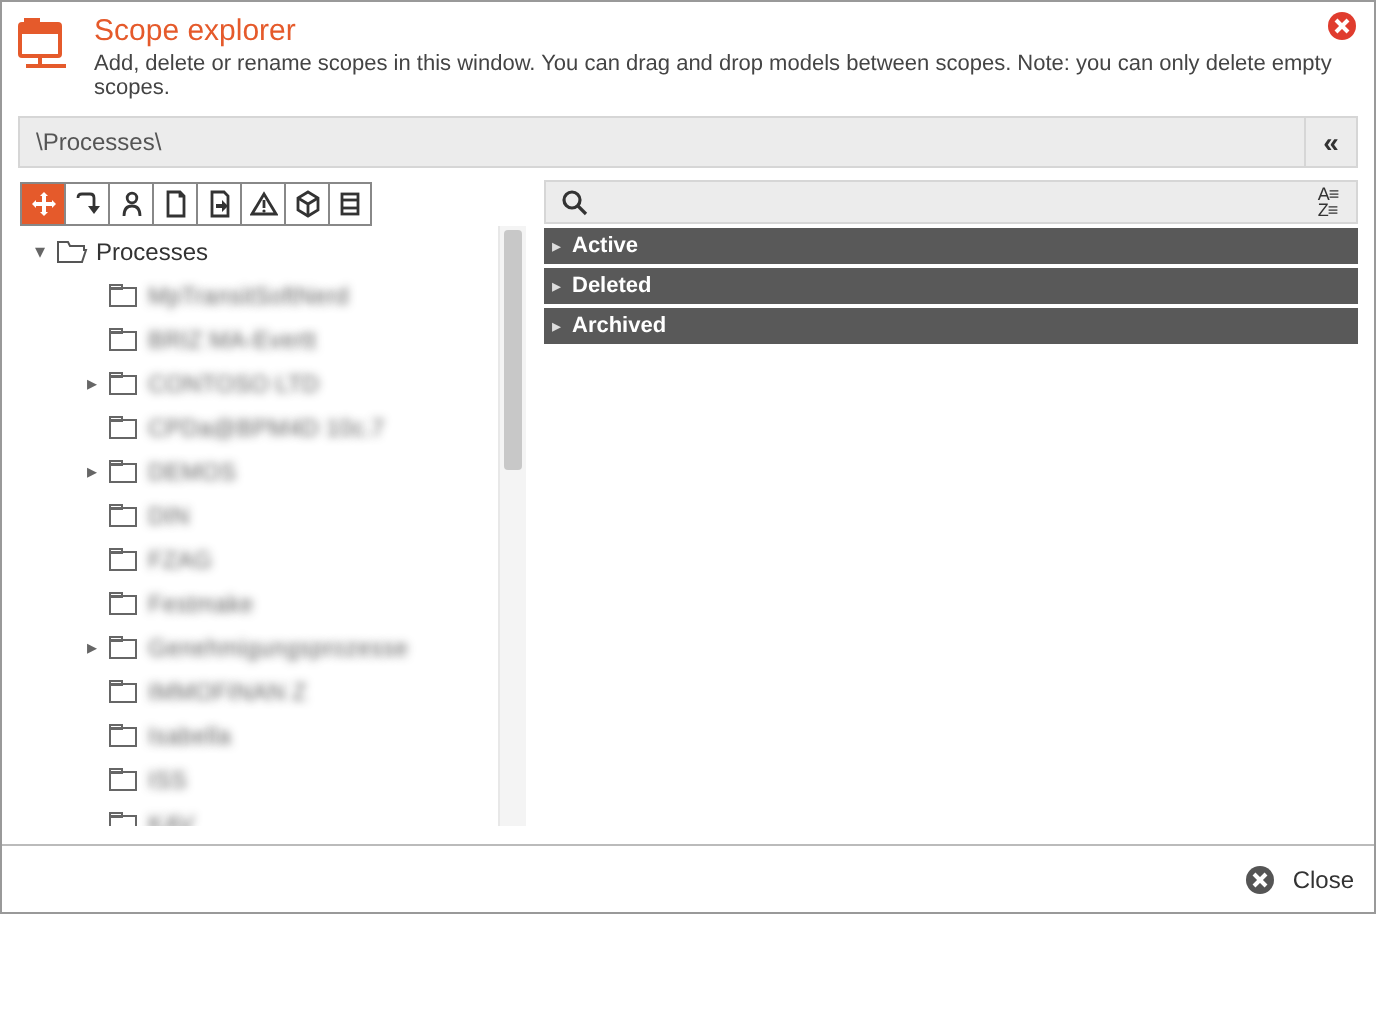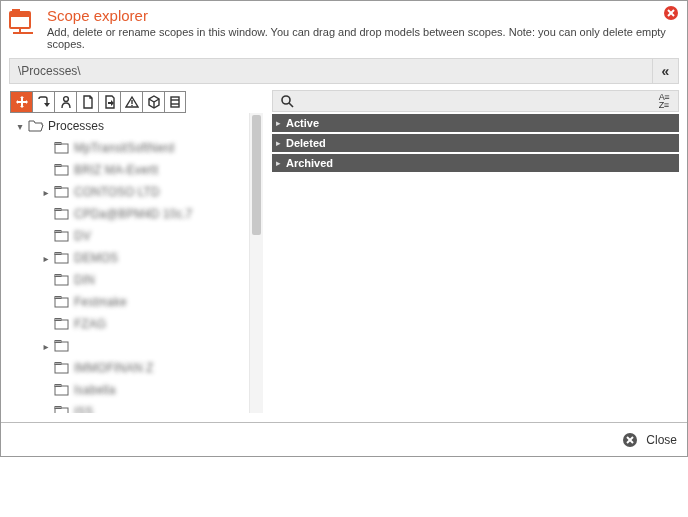--- a/index.html
+++ b/index.html
@@ -198,30 +198,20 @@
                 <span class="tw empty"></span>
                 <span class="node-icon">
                   <svg width="16" height="12" viewBox="0 0 16 12">
                     <rect x="1" y="2" width="13" height="9" fill="none" stroke="#666" stroke-width="1"></rect>
                     <rect x="1" y="0.5" width="6" height="2" fill="none" stroke="#666" stroke-width="1"></rect>
                   </svg>
                 </span>
                 <span class="node-label">CPDa@BPM4D 10c.7</span>
               </div>
               <div class="tree-row child blur">
-                <span class="tw empty"></span>
-                <span class="node-icon">
-                  <svg width="16" height="12" viewBox="0 0 16 12">
-                    <rect x="1" y="2" width="13" height="9" fill="none" stroke="#666" stroke-width="1"></rect>
-                    <rect x="1" y="0.5" width="6" height="2" fill="none" stroke="#666" stroke-width="1"></rect>
-                  </svg>
-                </span>
-                <span class="node-label">DV</span>
-              </div>
-              <div class="tree-row child blur">
                 <span class="tw">▸</span>
                 <span class="node-icon">
                   <svg width="16" height="12" viewBox="0 0 16 12">
                     <rect x="1" y="2" width="13" height="9" fill="none" stroke="#666" stroke-width="1"></rect>
                     <rect x="1" y="0.5" width="6" height="2" fill="none" stroke="#666" stroke-width="1"></rect>
                   </svg>
                 </span>
                 <span class="node-label">DEMOS</span>
               </div>
               <div class="tree-row child blur">
@@ -235,40 +225,41 @@
                 <span class="node-label">DIN</span>
               </div>
               <div class="tree-row child blur">
                 <span class="tw empty"></span>
                 <span class="node-icon">
                   <svg width="16" height="12" viewBox="0 0 16 12">
                     <rect x="1" y="2" width="13" height="9" fill="none" stroke="#666" stroke-width="1"></rect>
                     <rect x="1" y="0.5" width="6" height="2" fill="none" stroke="#666" stroke-width="1"></rect>
                   </svg>
                 </span>
+                <span class="node-label">FZAG</span>
+              </div>
+              <div class="tree-row child blur">
+                <span class="tw empty"></span>
+                <span class="node-icon">
+                  <svg width="16" height="12" viewBox="0 0 16 12">
+                    <rect x="1" y="2" width="13" height="9" fill="none" stroke="#666" stroke-width="1"></rect>
+                    <rect x="1" y="0.5" width="6" height="2" fill="none" stroke="#666" stroke-width="1"></rect>
+                  </svg>
+                </span>
                 <span class="node-label">Festmake</span>
               </div>
               <div class="tree-row child blur">
-                <span class="tw empty"></span>
-                <span class="node-icon">
-                  <svg width="16" height="12" viewBox="0 0 16 12">
-                    <rect x="1" y="2" width="13" height="9" fill="none" stroke="#666" stroke-width="1"></rect>
-                    <rect x="1" y="0.5" width="6" height="2" fill="none" stroke="#666" stroke-width="1"></rect>
-                  </svg>
-                </span>
-                <span class="node-label">FZAG</span>
-              </div>
-              <div class="tree-row child blur">
                 <span class="tw">▸</span>
                 <span class="node-icon">
                   <svg width="16" height="12" viewBox="0 0 16 12">
                     <rect x="1" y="2" width="13" height="9" fill="none" stroke="#666" stroke-width="1"></rect>
                     <rect x="1" y="0.5" width="6" height="2" fill="none" stroke="#666" stroke-width="1"></rect>
                   </svg>
                 </span>
+                <span class="node-label">Genehmigungsprozesse</span>
               </div>
               <div class="tree-row child blur">
                 <span class="tw empty"></span>
                 <span class="node-icon">
                   <svg width="16" height="12" viewBox="0 0 16 12">
                     <rect x="1" y="2" width="13" height="9" fill="none" stroke="#666" stroke-width="1"></rect>
                     <rect x="1" y="0.5" width="6" height="2" fill="none" stroke="#666" stroke-width="1"></rect>
                   </svg>
                 </span>
                 <span class="node-label">IMMOFINAN Z</span>

